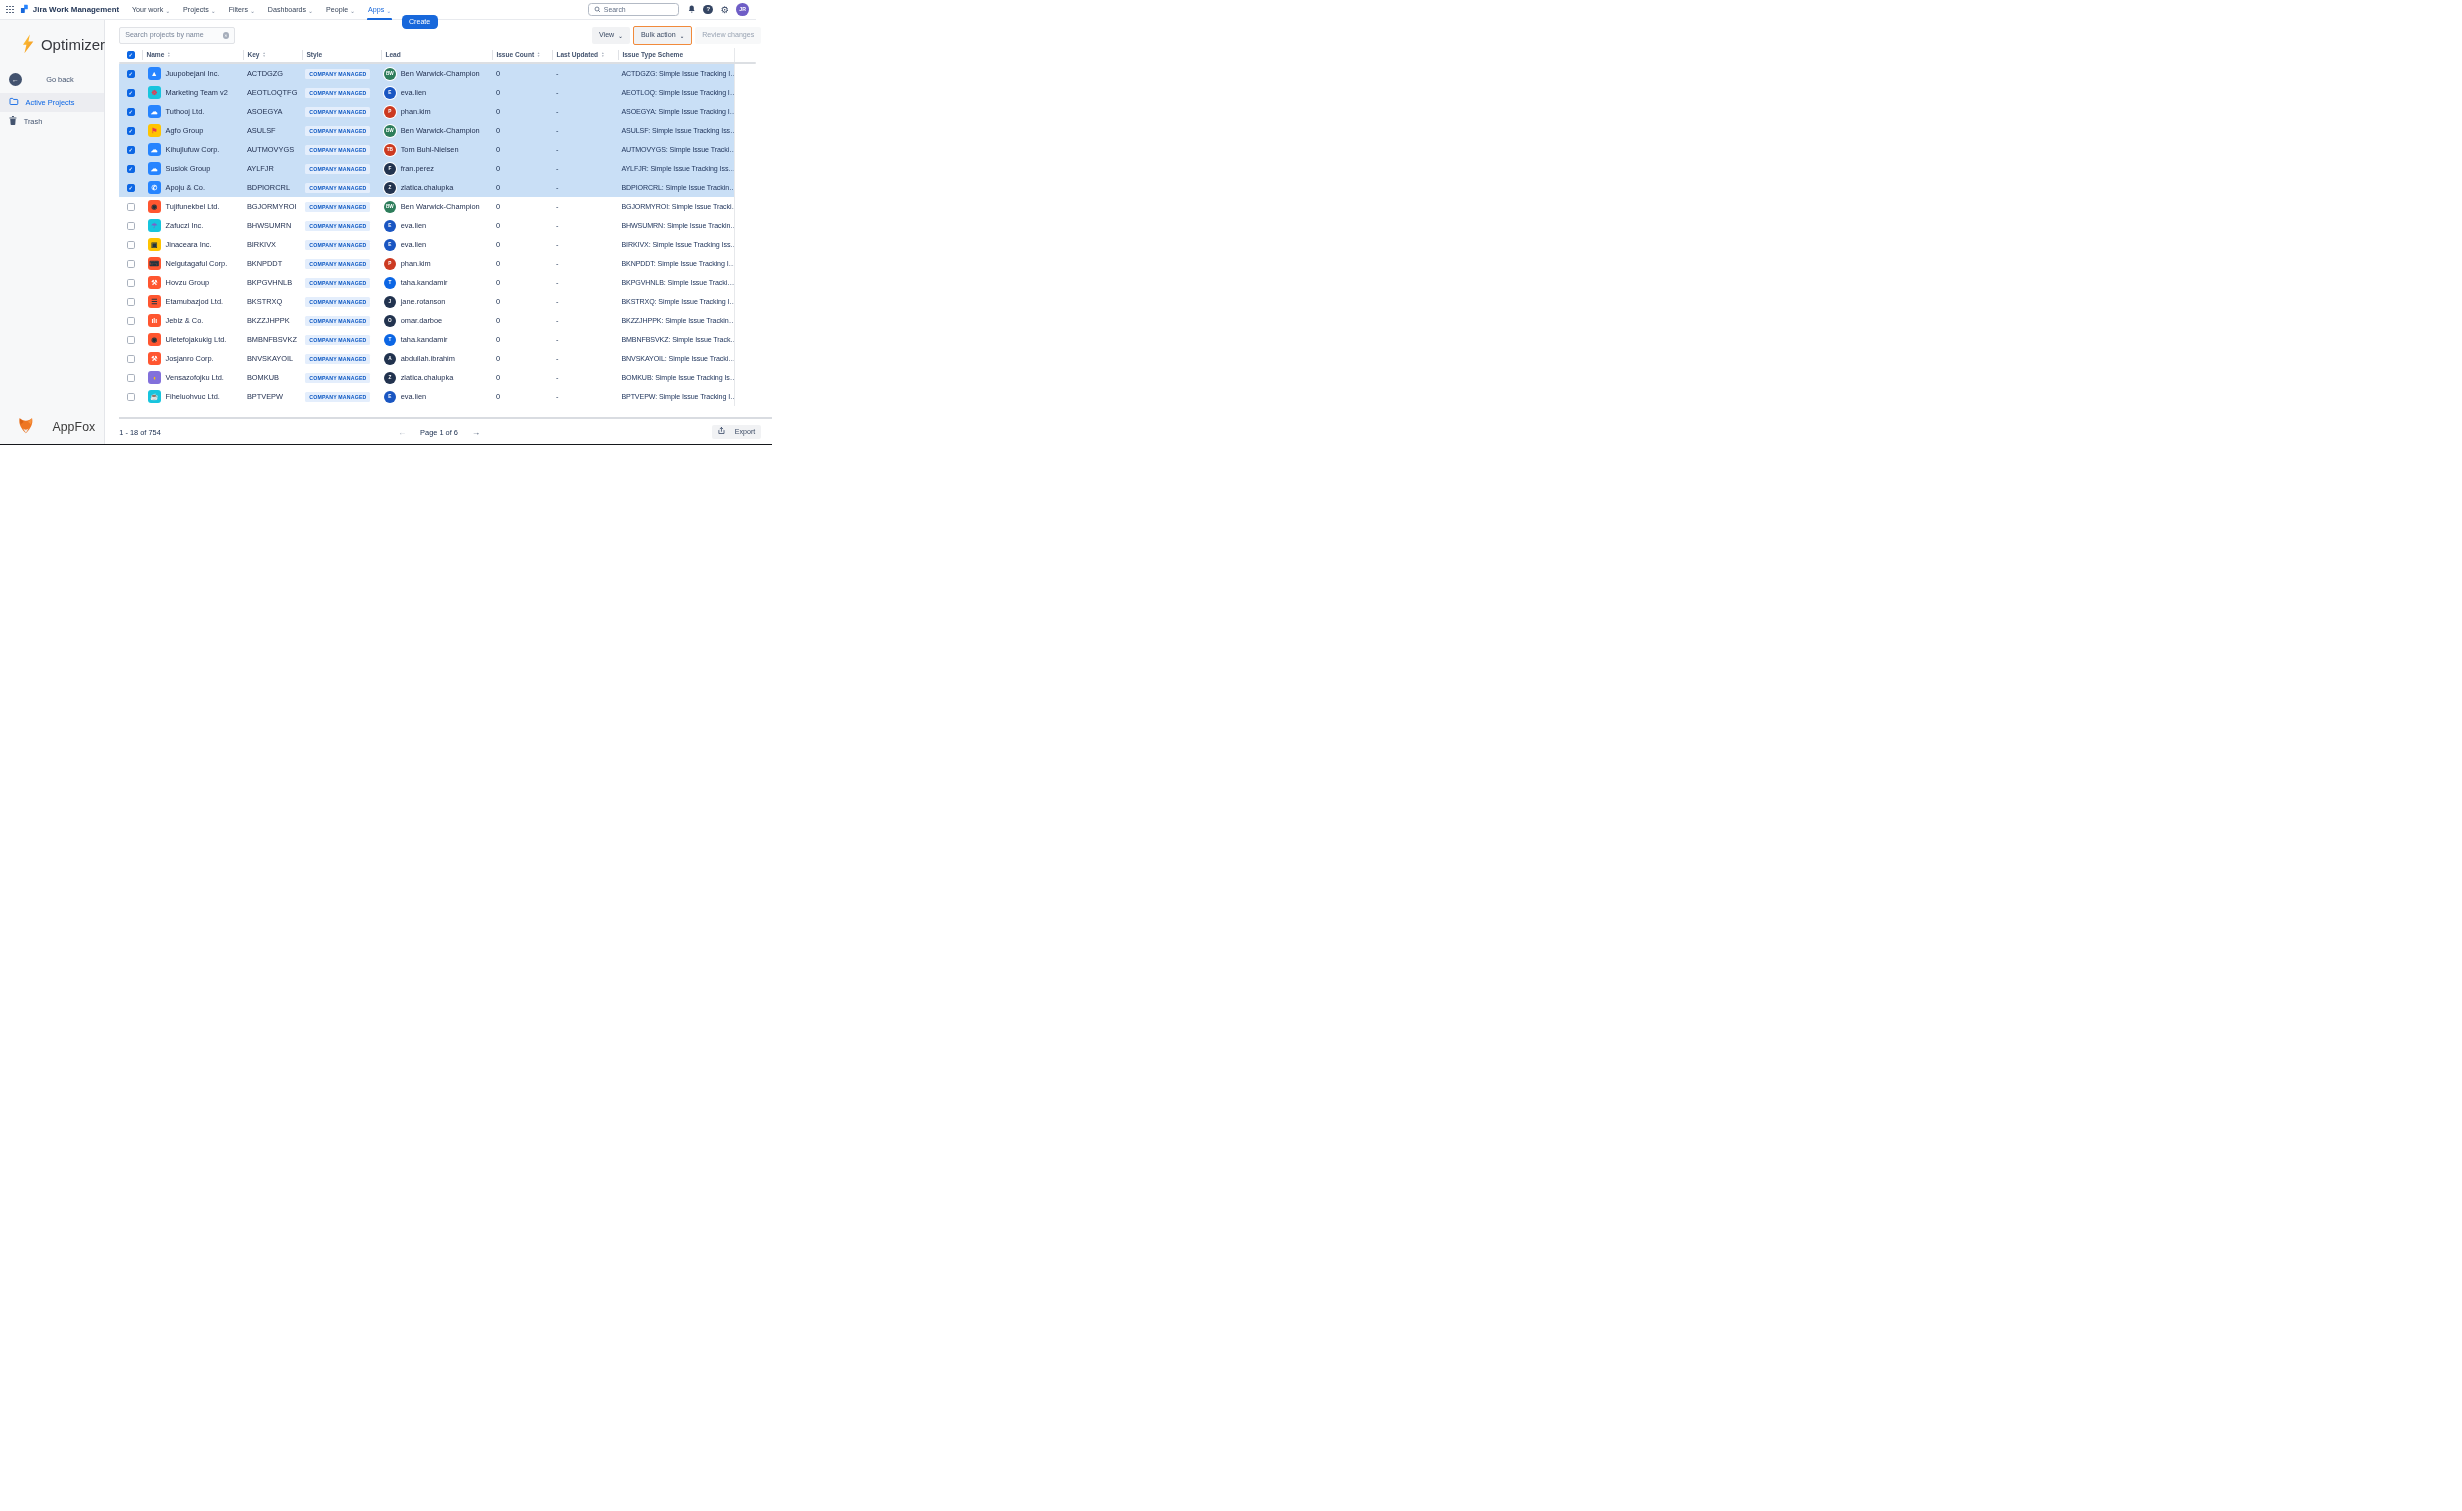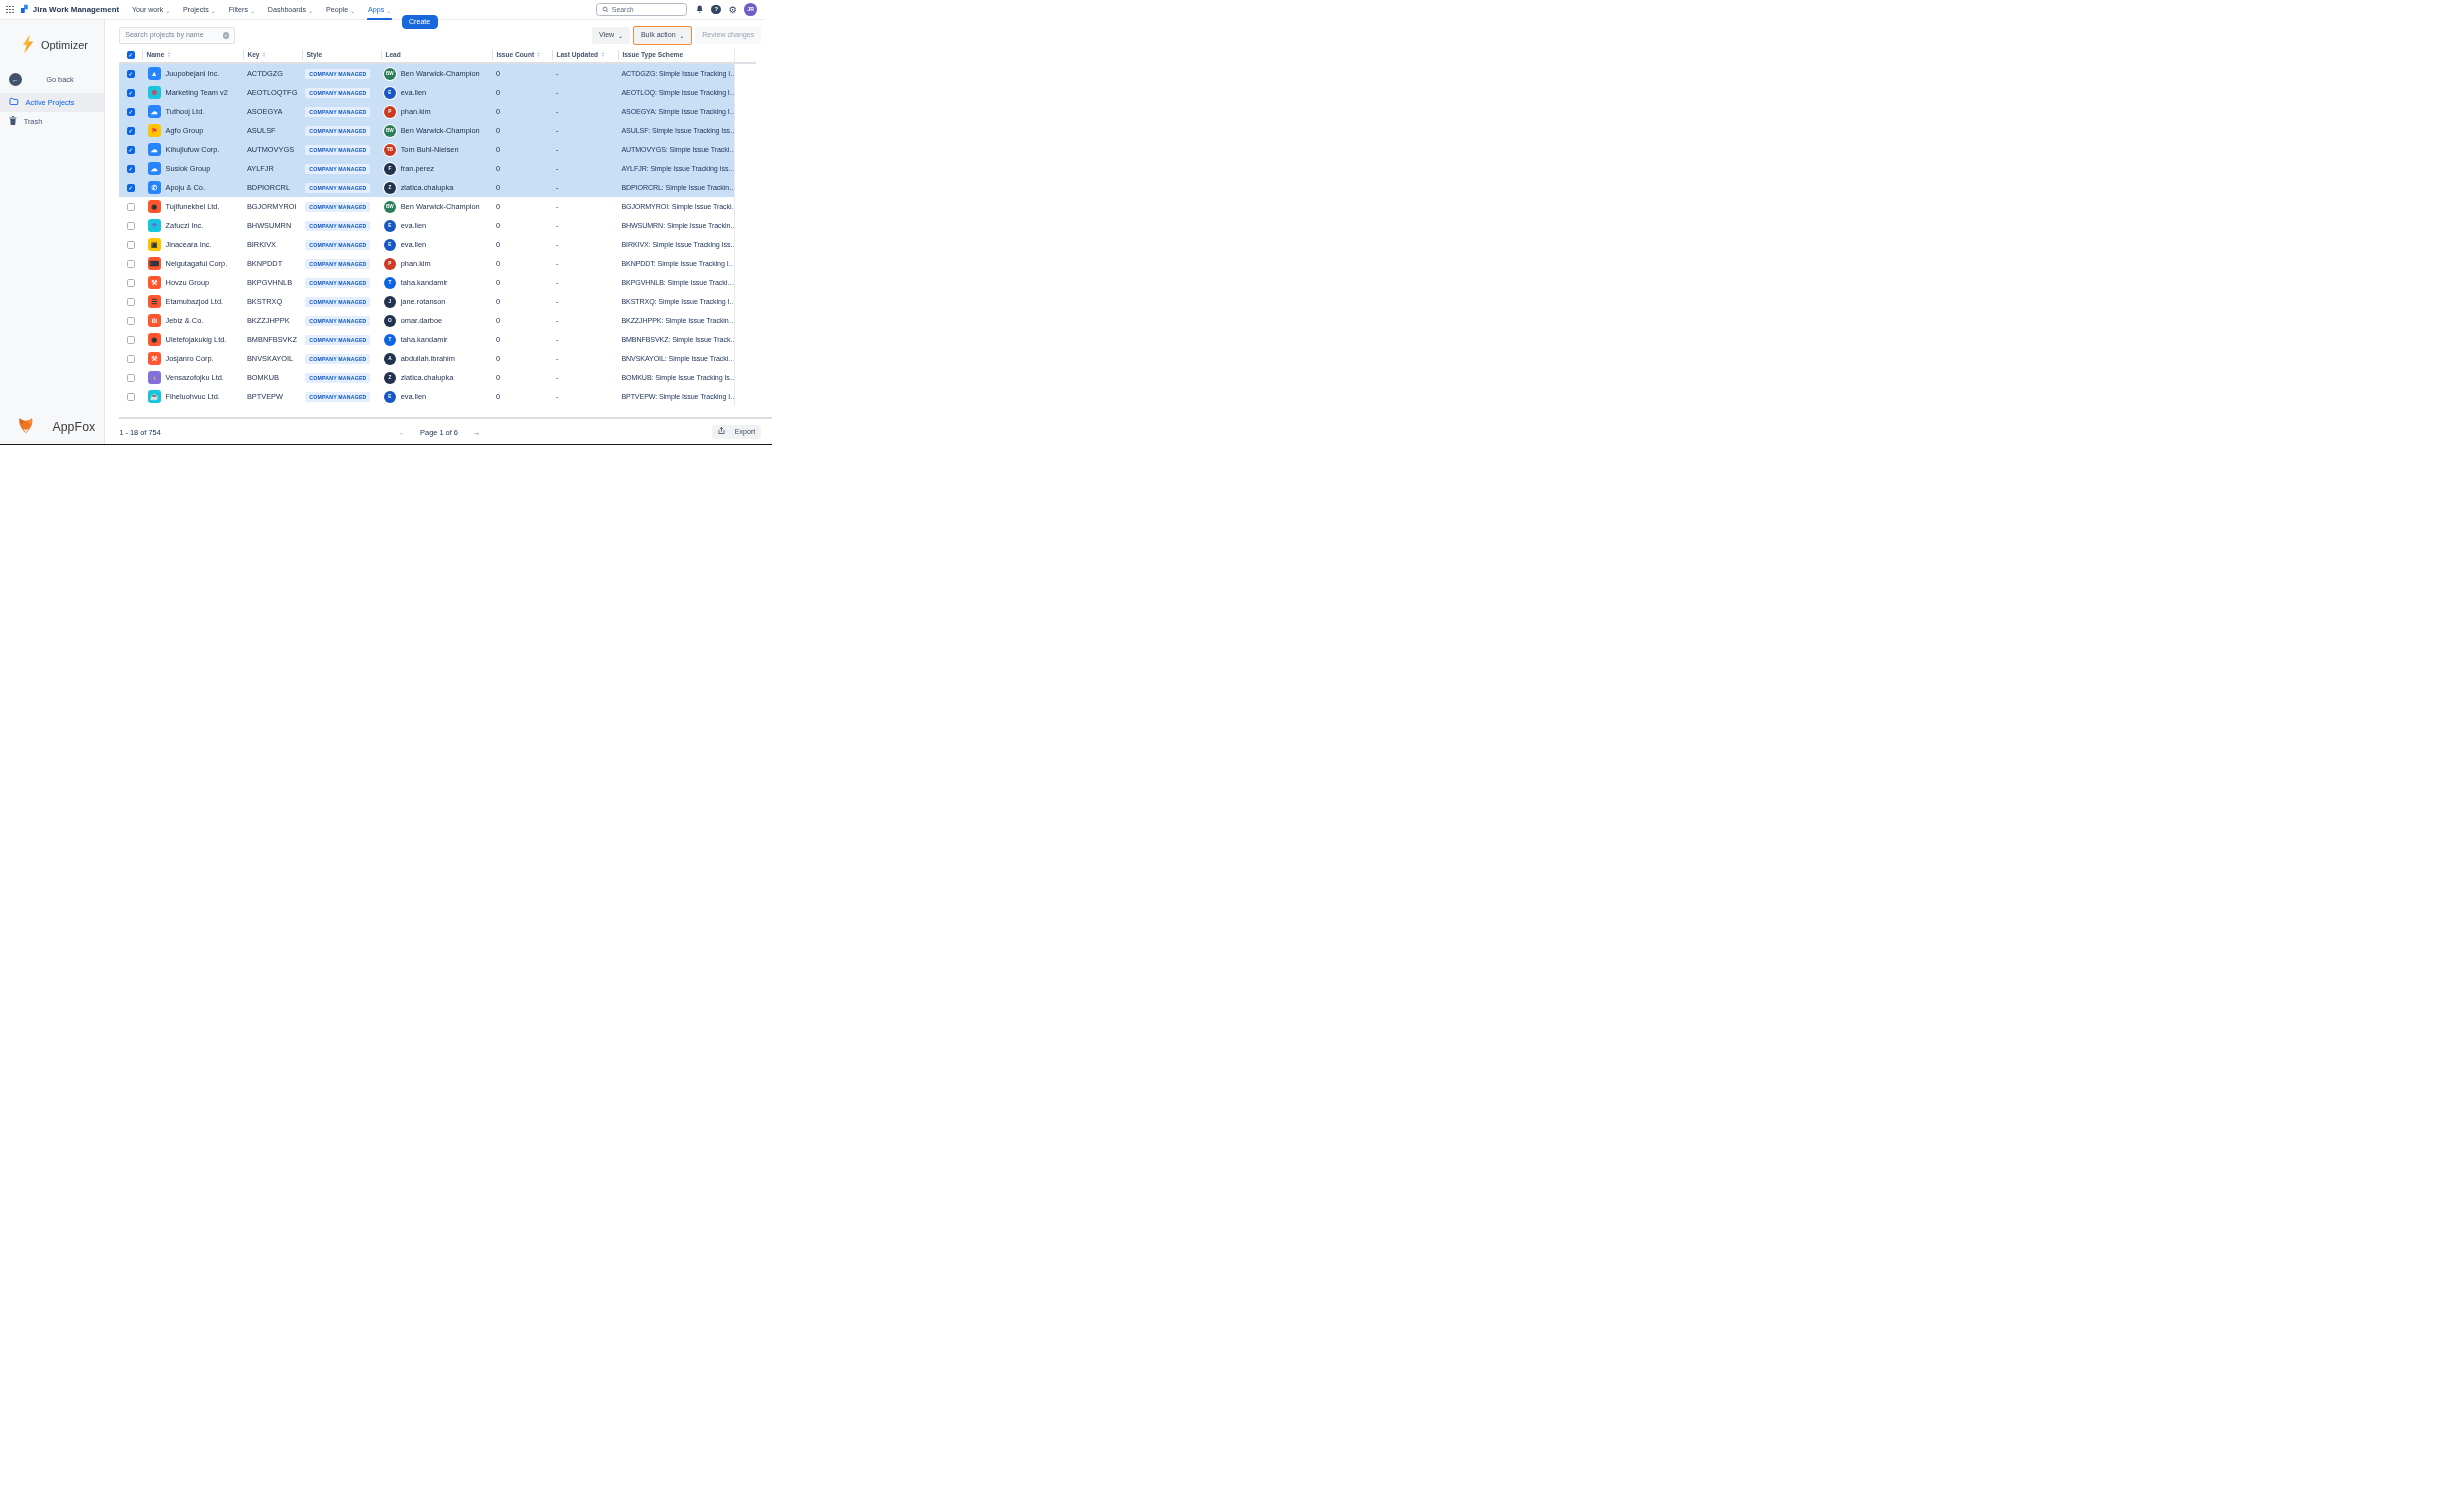--- a/index.html
+++ b/index.html
@@ -2,21 +2,21 @@
 <html style="font-size:7.9px"><head>
 <meta charset="utf-8">
 <style>
   * { margin:0; padding:0; box-sizing:border-box; }
   html,body { width:772px; height:445px; overflow:hidden;
     font-family:"Liberation Sans", sans-serif; color:#172B4D; background:#fff; }
   .screen{ position:relative; width:772px; height:445px; background:#fff; }
   .bottom-edge{ position:absolute; left:0; right:0; bottom:0; height:1px; background:#16181c; z-index:50;}
 
   
-  .topnav{ position:absolute; top:0; left:0; right:8px; height:20px; background:#fff;
+  .topnav{ position:absolute; top:0; left:0; right:16px; height:20px; background:#fff;
     border-bottom:0.5px solid #E8EAEE; display:flex; align-items:center; padding:0 6.9px 0 4.9px; z-index:10;}
   .grid-icon{ width:7.9px; height:7.9px; display:grid; grid-template-columns:repeat(3,1fr); gap:1.2px; margin:0 4.9px 0 1px;}
   .grid-icon i{ width:1.7px; height:1.7px; background:#44546F; border-radius:0.5px; }
   .product-logo{ margin-right:3.9px; display:flex; }
   .product-title{ font-size:7.9px; font-weight:700; color:#253858; margin-right:12.8px; white-space:nowrap;}
   .nav-items{ display:flex; align-items:center; gap:13.3px; height:20px;}
   .nav-item{ position:relative; height:20px; display:flex; align-items:center; gap:2.5px;
     font-size:7.1px; font-weight:500; color:#38455A; cursor:pointer; white-space:nowrap;}
   .nav-item .chev{ font-size:4.9px; color:#8C97A9; font-weight:700; transform:translateY(0.5px);}
   .nav-item.active{ color:#1868DB; }
@@ -31,21 +31,21 @@
   .help-circle{ width:9.8px; height:9.8px; border-radius:50%; background:#344563; color:#fff;
     font-size:5.9px; font-weight:700; display:flex; align-items:center; justify-content:center;}
   .gear{ font-size:9.4px; color:#344563; line-height:1;}
   .nav-avatar{ width:12.8px; height:12.8px; border-radius:50%; background:#6E5DC6; color:#fff;
     font-size:5.2px; font-weight:700; display:flex; align-items:center; justify-content:center; letter-spacing:0.1px;}
 
   
   .sidebar{ position:absolute; top:20px; left:0; bottom:1px; width:105px; background:#F7F8F9;
     border-right:0.5px solid #E4E6EA; display:flex; flex-direction:column; z-index:5;}
   .optimizer{ display:flex; align-items:center; gap:5.4px; margin:13.8px 0 0 19.7px;}
-  .optimizer-name{ font-size:11px; font-weight:500; color:#37393F;}
+  .optimizer-name{ font-size:15px; font-weight:500; color:#37393F;}
   .go-back{ display:flex; align-items:center; gap:24px; margin:17.7px 0 6.4px 8.9px; cursor:pointer;}
   .back-circle{ width:13.3px; height:13.3px; border-radius:50%; background:#42526E; color:#fff;
     display:flex; align-items:center; justify-content:center; font-size:6.9px;}
   .go-back-label{ font-size:7.4px; font-weight:500; color:#44546F;}
   .side-divider{ height:0.5px; background:#E1E3E8; }
   .side-item{ display:flex; align-items:center; gap:6.4px; height:19px; padding-left:9.4px;
     font-size:7.4px; color:#44546F; cursor:pointer;}
   .side-item.active{ background:#ECEDF1; color:#0C66E4; font-weight:500;}
   .appfox{ margin-top:auto; margin-left:16.7px; margin-bottom:6.9px; display:flex; align-items:center; gap:18px;}
   .appfox-name{ font-size:12.3px; font-weight:500; color:#3B3B3B; letter-spacing:0.1px;}

